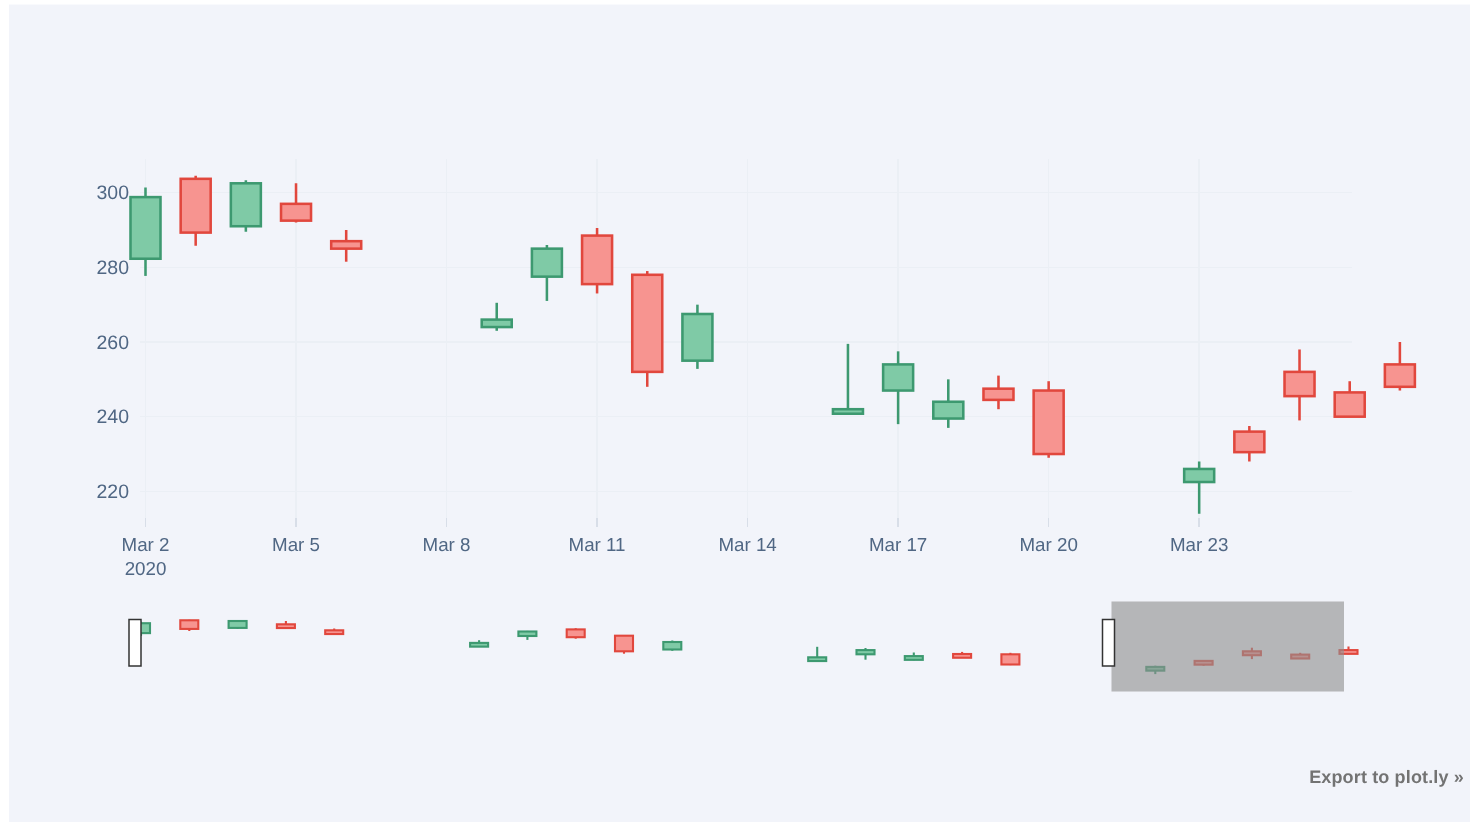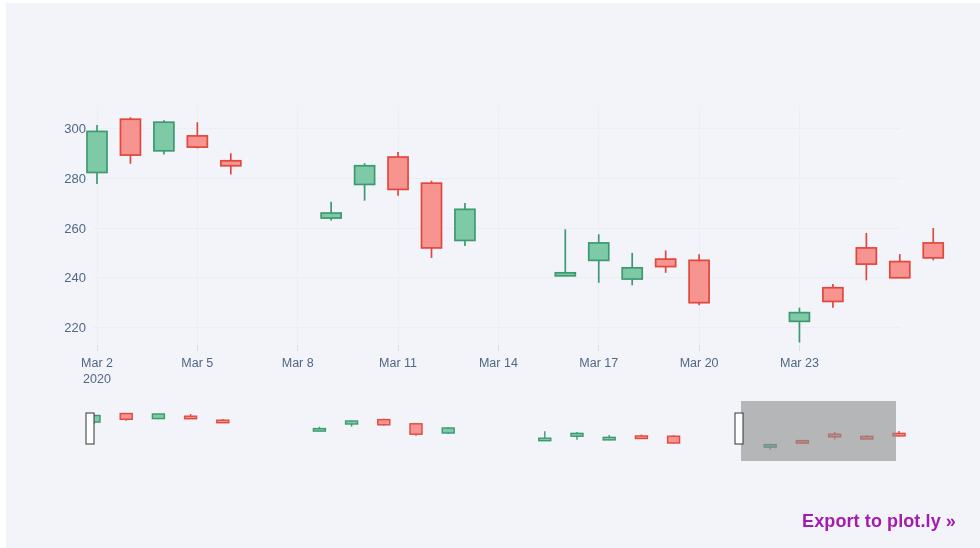--- a/index.html
+++ b/index.html
@@ -22,24 +22,24 @@
     font-family:"Liberation Sans", sans-serif;
     font-size:13px; fill:#506784;
   }
   .xlabel{
     font-family:"Liberation Sans", sans-serif;
     font-size:12.5px; fill:#506784; text-anchor:middle;
   }
   .gridline{stroke:#ebeff5;stroke-width:1;shape-rendering:crispEdges;}
   .tickmark{stroke:#d8dee8;stroke-width:1;shape-rendering:crispEdges;}
   #export-link{
-    position:absolute; right:24px; top:508px;
-    font-family:"Liberation Sans", sans-serif;
-    font-size:18px; font-weight:bold;
-    color:#a21caf; text-decoration:none;
+    position:absolute; right:4px; top:508px;
+    font-family:"Liberation Sans", sans-serif;
+    font-size:12px; font-weight:bold;
+    color:#737373; text-decoration:none;
     letter-spacing:0.1px;
   }
 </style>
 </head>
 <body>
 
 <div id="root">
 
   <svg class="plot-svg" id="chart" width="980" height="548">
       <line x1="87" y1="324.5744680851064" x2="895" y2="324.5744680851064" class="gridline"></line>

